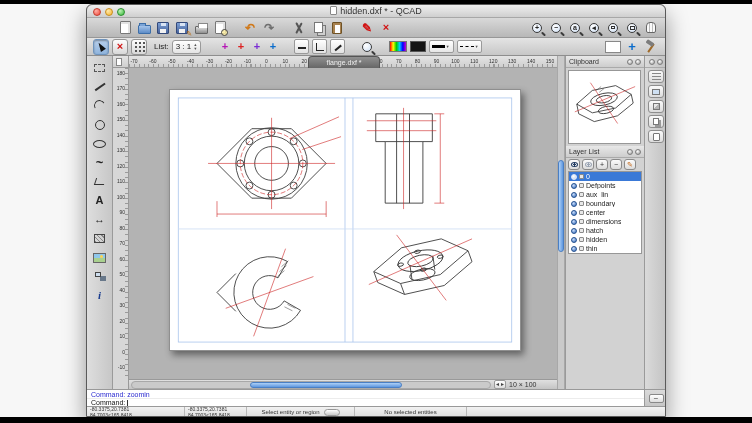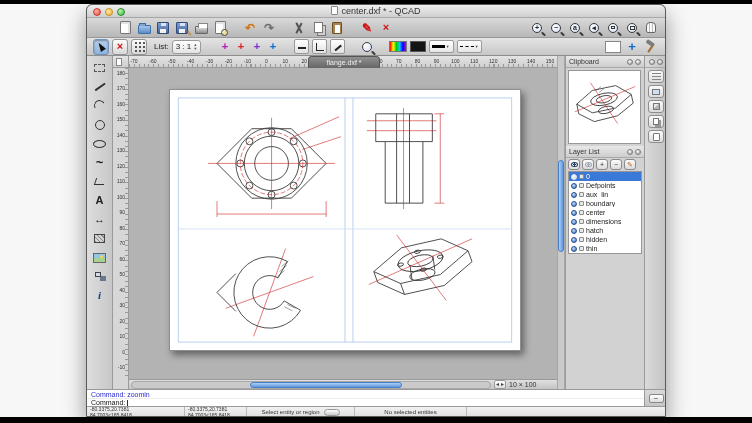--- a/index.html
+++ b/index.html
@@ -183,21 +183,21 @@
 <body>
 
 <div class="screen">
   <div class="desktop">
     <div class="window">
 
       <div class="titlebar">
         <span class="tl red"></span>
         <span class="tl yel"></span>
         <span class="tl grn"></span>
-        <div class="title"><span class="proxy"></span><span>center.dxf * - QCAD</span></div>
+        <div class="title"><span class="proxy"></span><span>hidden.dxf * - QCAD</span></div>
       </div>
 
       <div class="toolbar1">
         <div class="tb">
             <span class="i-page"></span>
           </div>
         <div class="tb">
             <span class="i-folder"></span>
           </div>
         <div class="tb">

